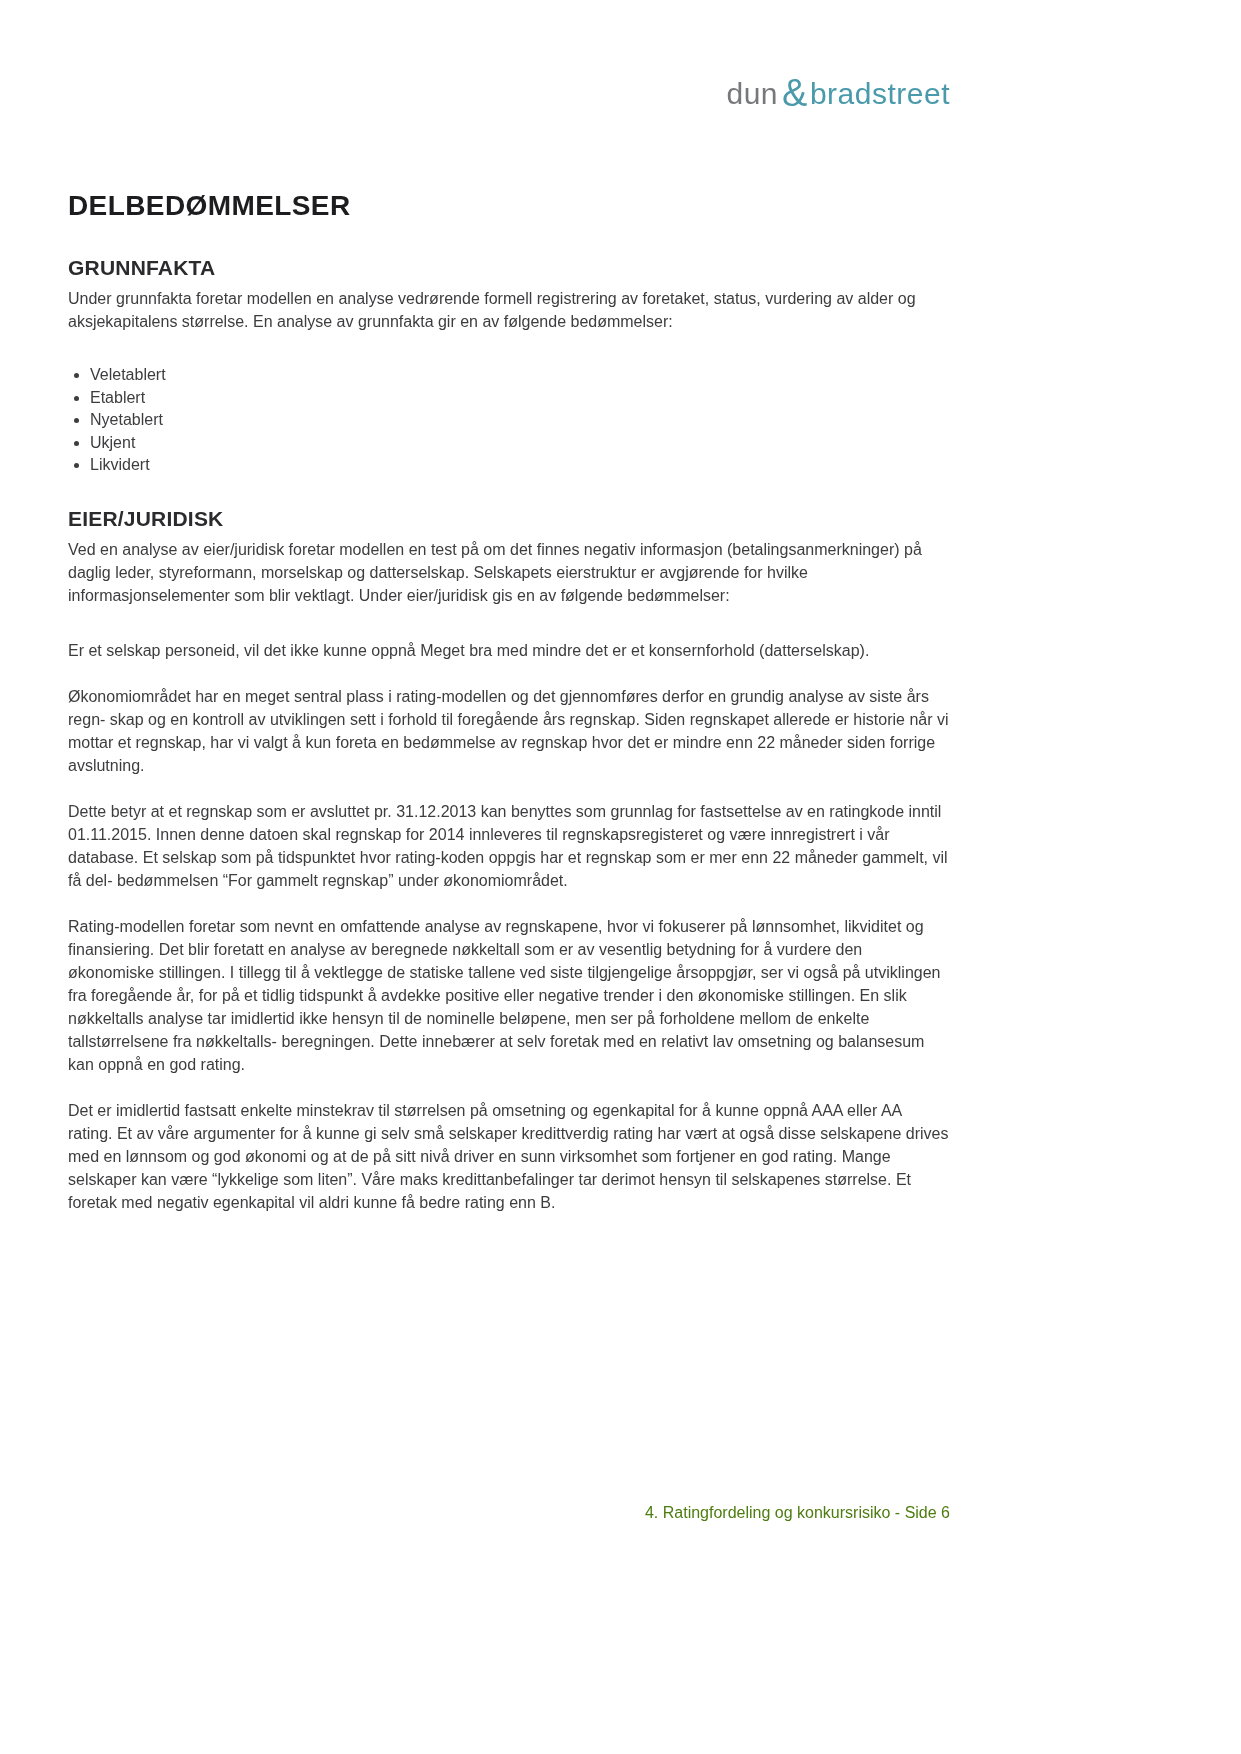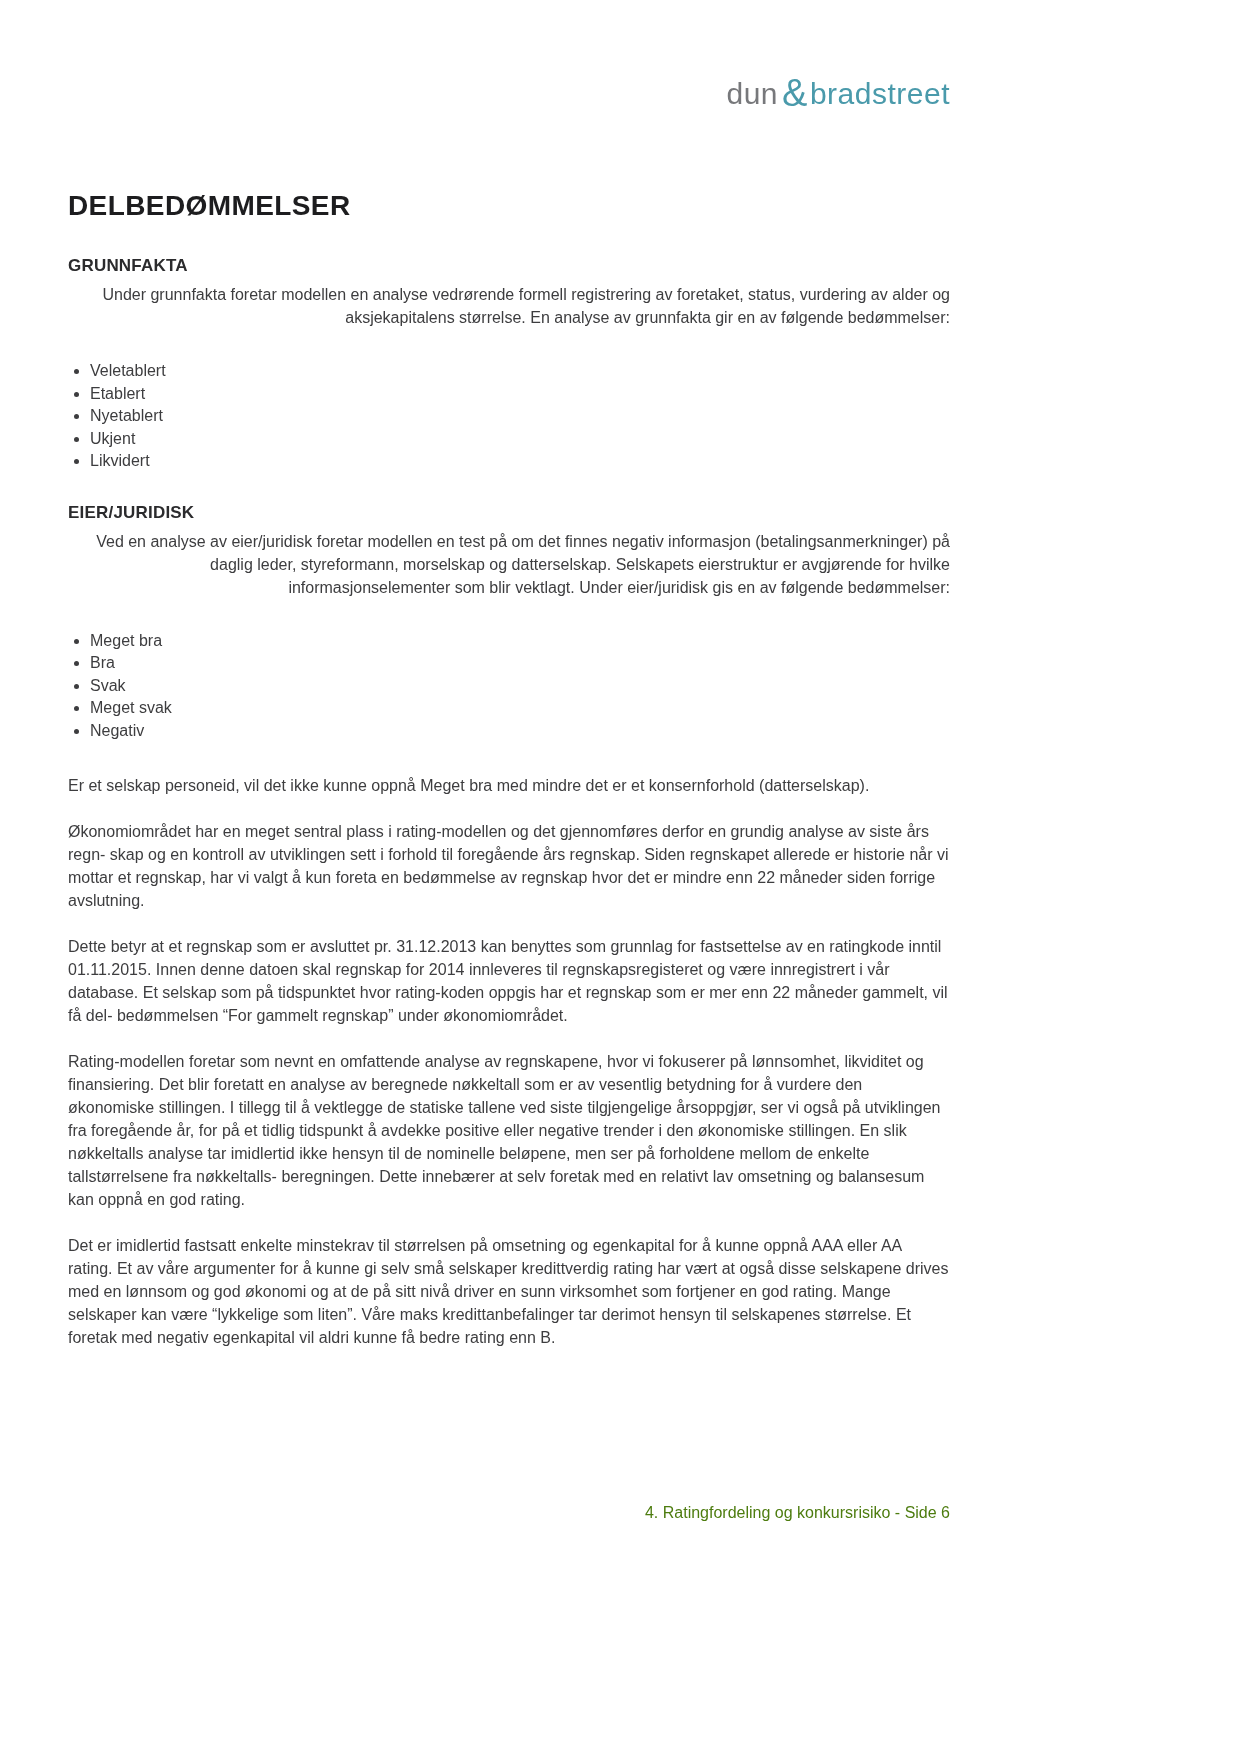--- a/index.html
+++ b/index.html
@@ -50,34 +50,34 @@
     width: 882px;
   }
   h1.doc-title {
     font-size: 28px;
     font-weight: 700;
     letter-spacing: 0.4px;
     color: #1d1d1f;
     margin-bottom: 34px;
   }
   h2.sec-heading {
-    font-size: 17px;
+    font-size: 21px;
     font-weight: 700;
     color: #2b2b2d;
     letter-spacing: 0.2px;
     margin-top: 30px;
     margin-bottom: 7px;
   }
   p.body-text {
     font-size: 16px;
     line-height: 23px;
     color: #3d3d3f;
     margin-bottom: 23px;
   }
-  p.body-text.tight { margin-bottom: 0; text-align: right; }
+  p.body-text.tight { margin-bottom: 0; }
   ul.bullets {
     list-style: disc;
     padding-left: 22px;
     margin-top: 31px;
     margin-bottom: 14px;
   }
   ul.bullets li {
     font-size: 16px;
     line-height: 22.5px;
     color: #3d3d3f;
@@ -117,27 +117,20 @@
         <li>Etablert</li>
         <li>Nyetablert</li>
         <li>Ukjent</li>
         <li>Likvidert</li>
       </ul>
     </section>
 
     <section>
       <h2 class="sec-heading">EIER/JURIDISK</h2>
       <p class="body-text tight">Ved en analyse av eier/juridisk foretar modellen en test på om det finnes negativ informasjon (betalingsanmerkninger) på daglig leder, styreformann, morselskap og datterselskap. Selskapets eierstruktur er avgjørende for hvilke informasjonselementer som blir vektlagt. Under eier/juridisk gis en av følgende bedømmelser:</p>
-      <ul class="bullets">
-        <li>Meget bra</li>
-        <li>Bra</li>
-        <li>Svak</li>
-        <li>Meget svak</li>
-        <li>Negativ</li>
-      </ul>
       <p class="body-text after-list">Er et selskap personeid, vil det ikke kunne oppnå Meget bra med mindre det er et konsernforhold (datterselskap).</p>
     </section>
 
     <section>
       <p class="body-text">Økonomiområdet har en meget sentral plass i rating-modellen og det gjennomføres derfor en grundig analyse av siste års regn- skap og en kontroll av utviklingen sett i forhold til foregående års regnskap. Siden regnskapet allerede er historie når vi mottar et regnskap, har vi valgt å kun foreta en bedømmelse av regnskap hvor det er mindre enn 22 måneder siden forrige avslutning.</p>
       <p class="body-text">Dette betyr at et regnskap som er avsluttet pr. 31.12.2013 kan benyttes som grunnlag for fastsettelse av en ratingkode inntil 01.11.2015. Innen denne datoen skal regnskap for 2014 innleveres til regnskapsregisteret og være innregistrert i vår database. Et selskap som på tidspunktet hvor rating-koden oppgis har et regnskap som er mer enn 22 måneder gammelt, vil få del- bedømmelsen “For gammelt regnskap” under økonomiområdet.</p>
       <p class="body-text">Rating-modellen foretar som nevnt en omfattende analyse av regnskapene, hvor vi fokuserer på lønnsomhet, likviditet og finansiering. Det blir foretatt en analyse av beregnede nøkkeltall som er av vesentlig betydning for å vurdere den økonomiske stillingen. I tillegg til å vektlegge de statiske tallene ved siste tilgjengelige årsoppgjør, ser vi også på utviklingen fra foregående år, for på et tidlig tidspunkt å avdekke positive eller negative trender i den økonomiske stillingen. En slik nøkkeltalls analyse tar imidlertid ikke hensyn til de nominelle beløpene, men ser på forholdene mellom de enkelte tallstørrelsene fra nøkkeltalls- beregningen. Dette innebærer at selv foretak med en relativt lav omsetning og balansesum kan oppnå en god rating.</p>
       <p class="body-text">Det er imidlertid fastsatt enkelte minstekrav til størrelsen på omsetning og egenkapital for å kunne oppnå AAA eller AA rating. Et av våre argumenter for å kunne gi selv små selskaper kredittverdig rating har vært at også disse selskapene drives med en lønnsom og god økonomi og at de på sitt nivå driver en sunn virksomhet som fortjener en god rating. Mange selskaper kan være “lykkelige som liten”. Våre maks kredittanbefalinger tar derimot hensyn til selskapenes størrelse. Et foretak med negativ egenkapital vil aldri kunne få bedre rating enn B.</p>
     </section>
 

